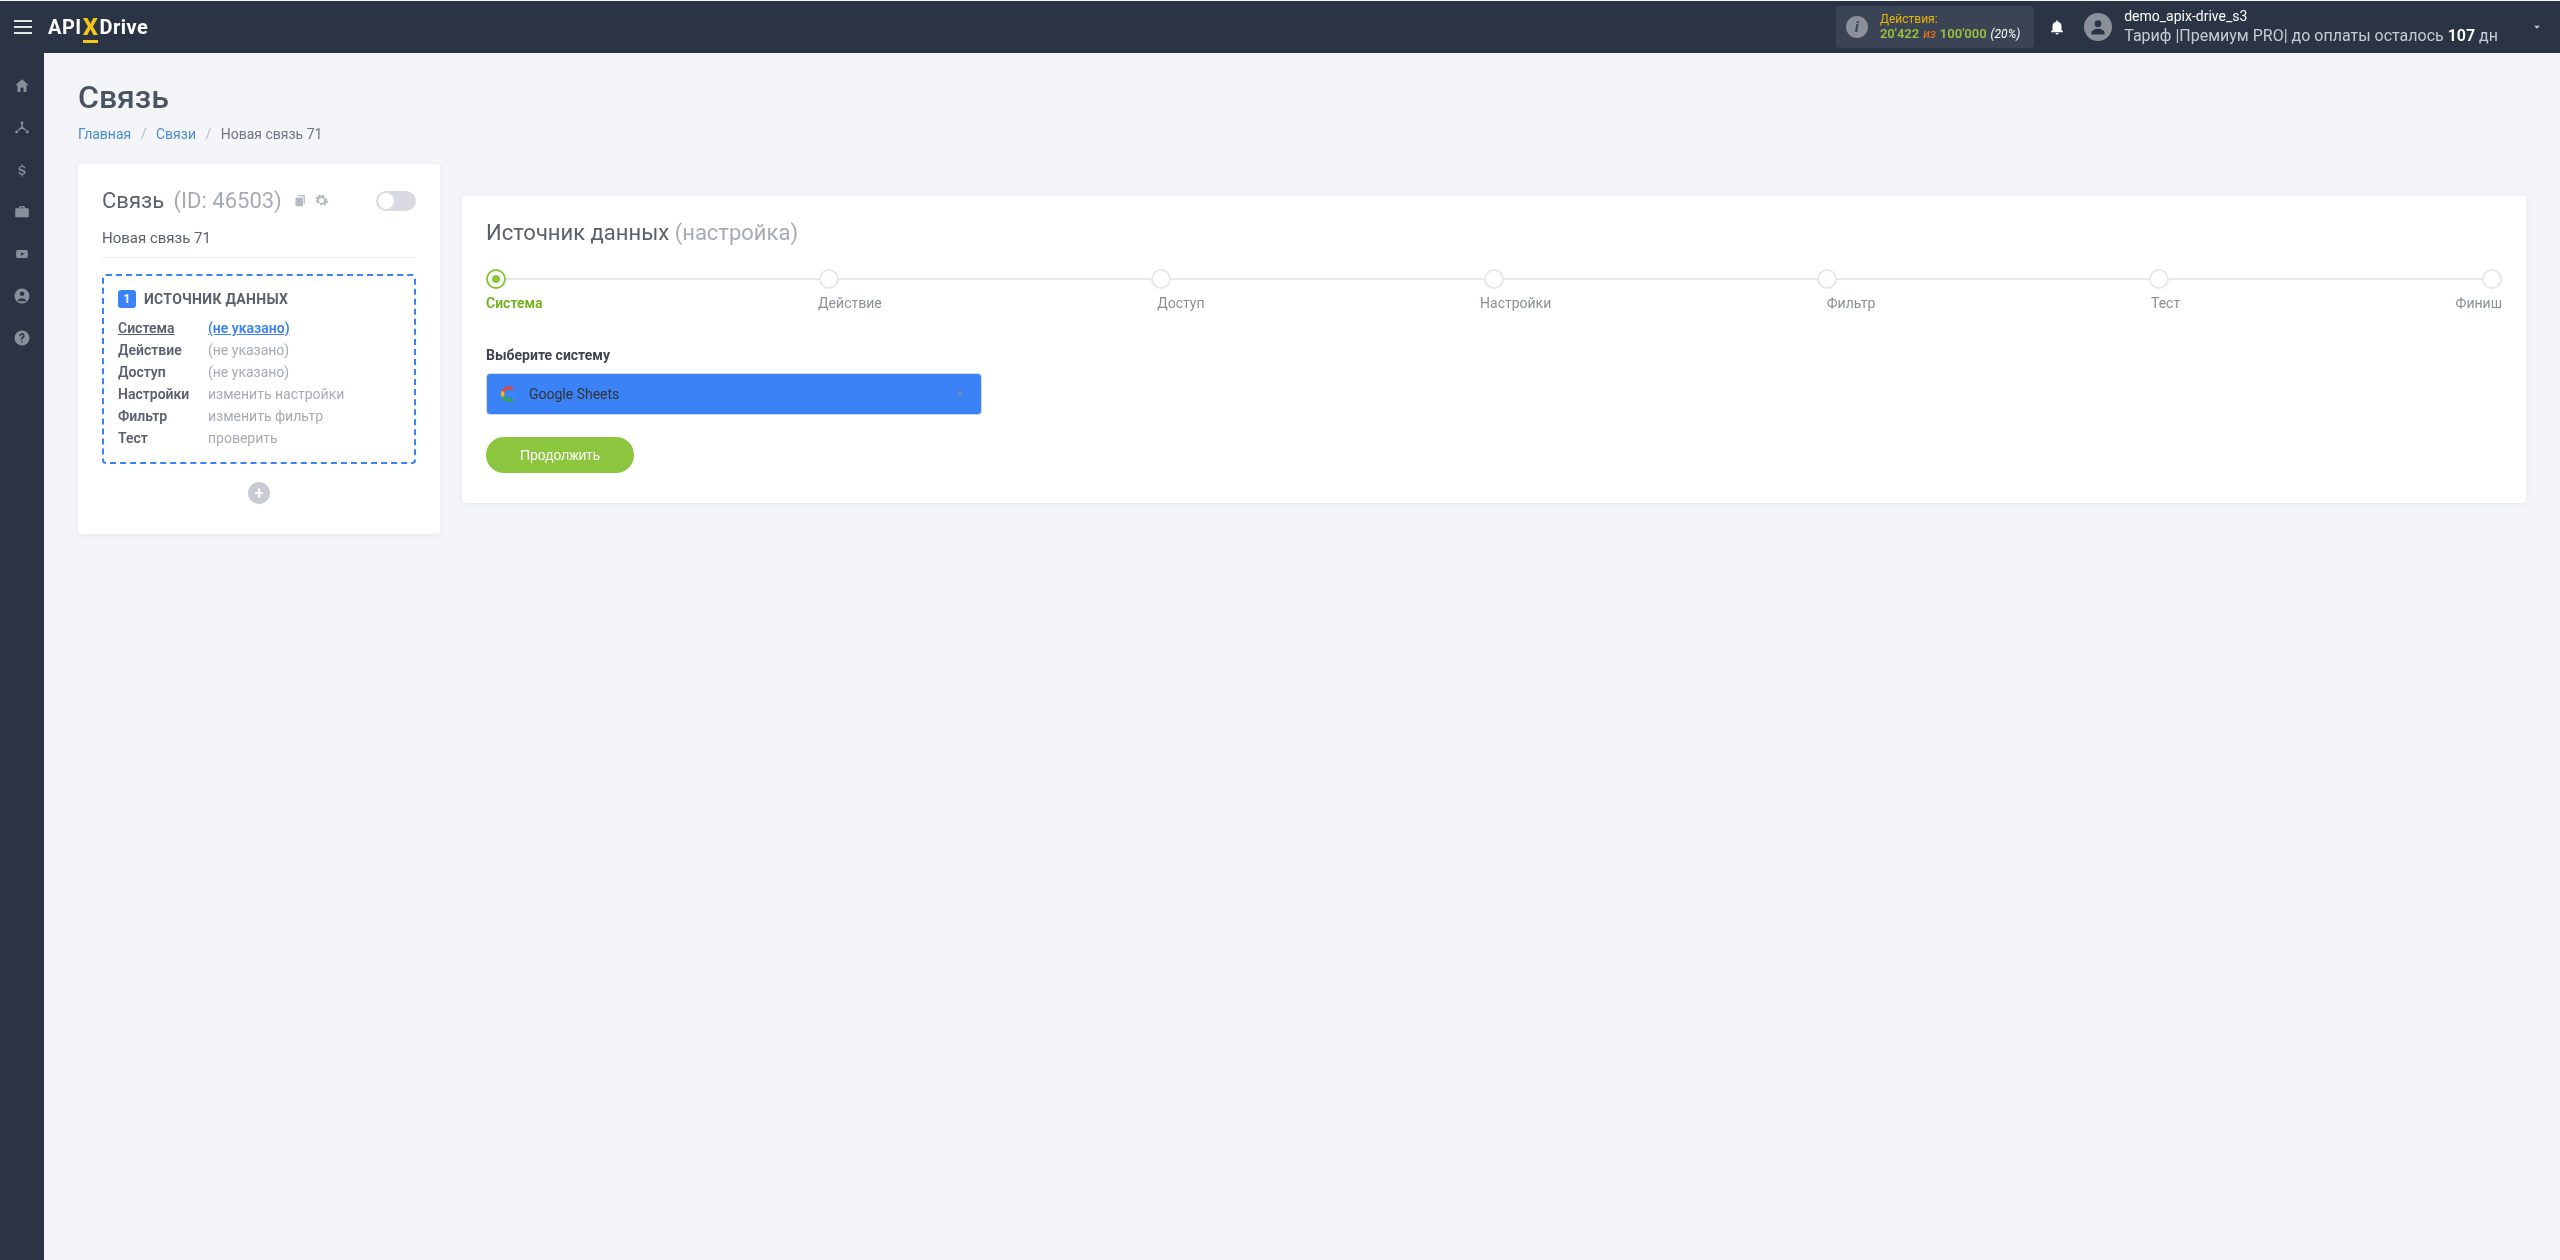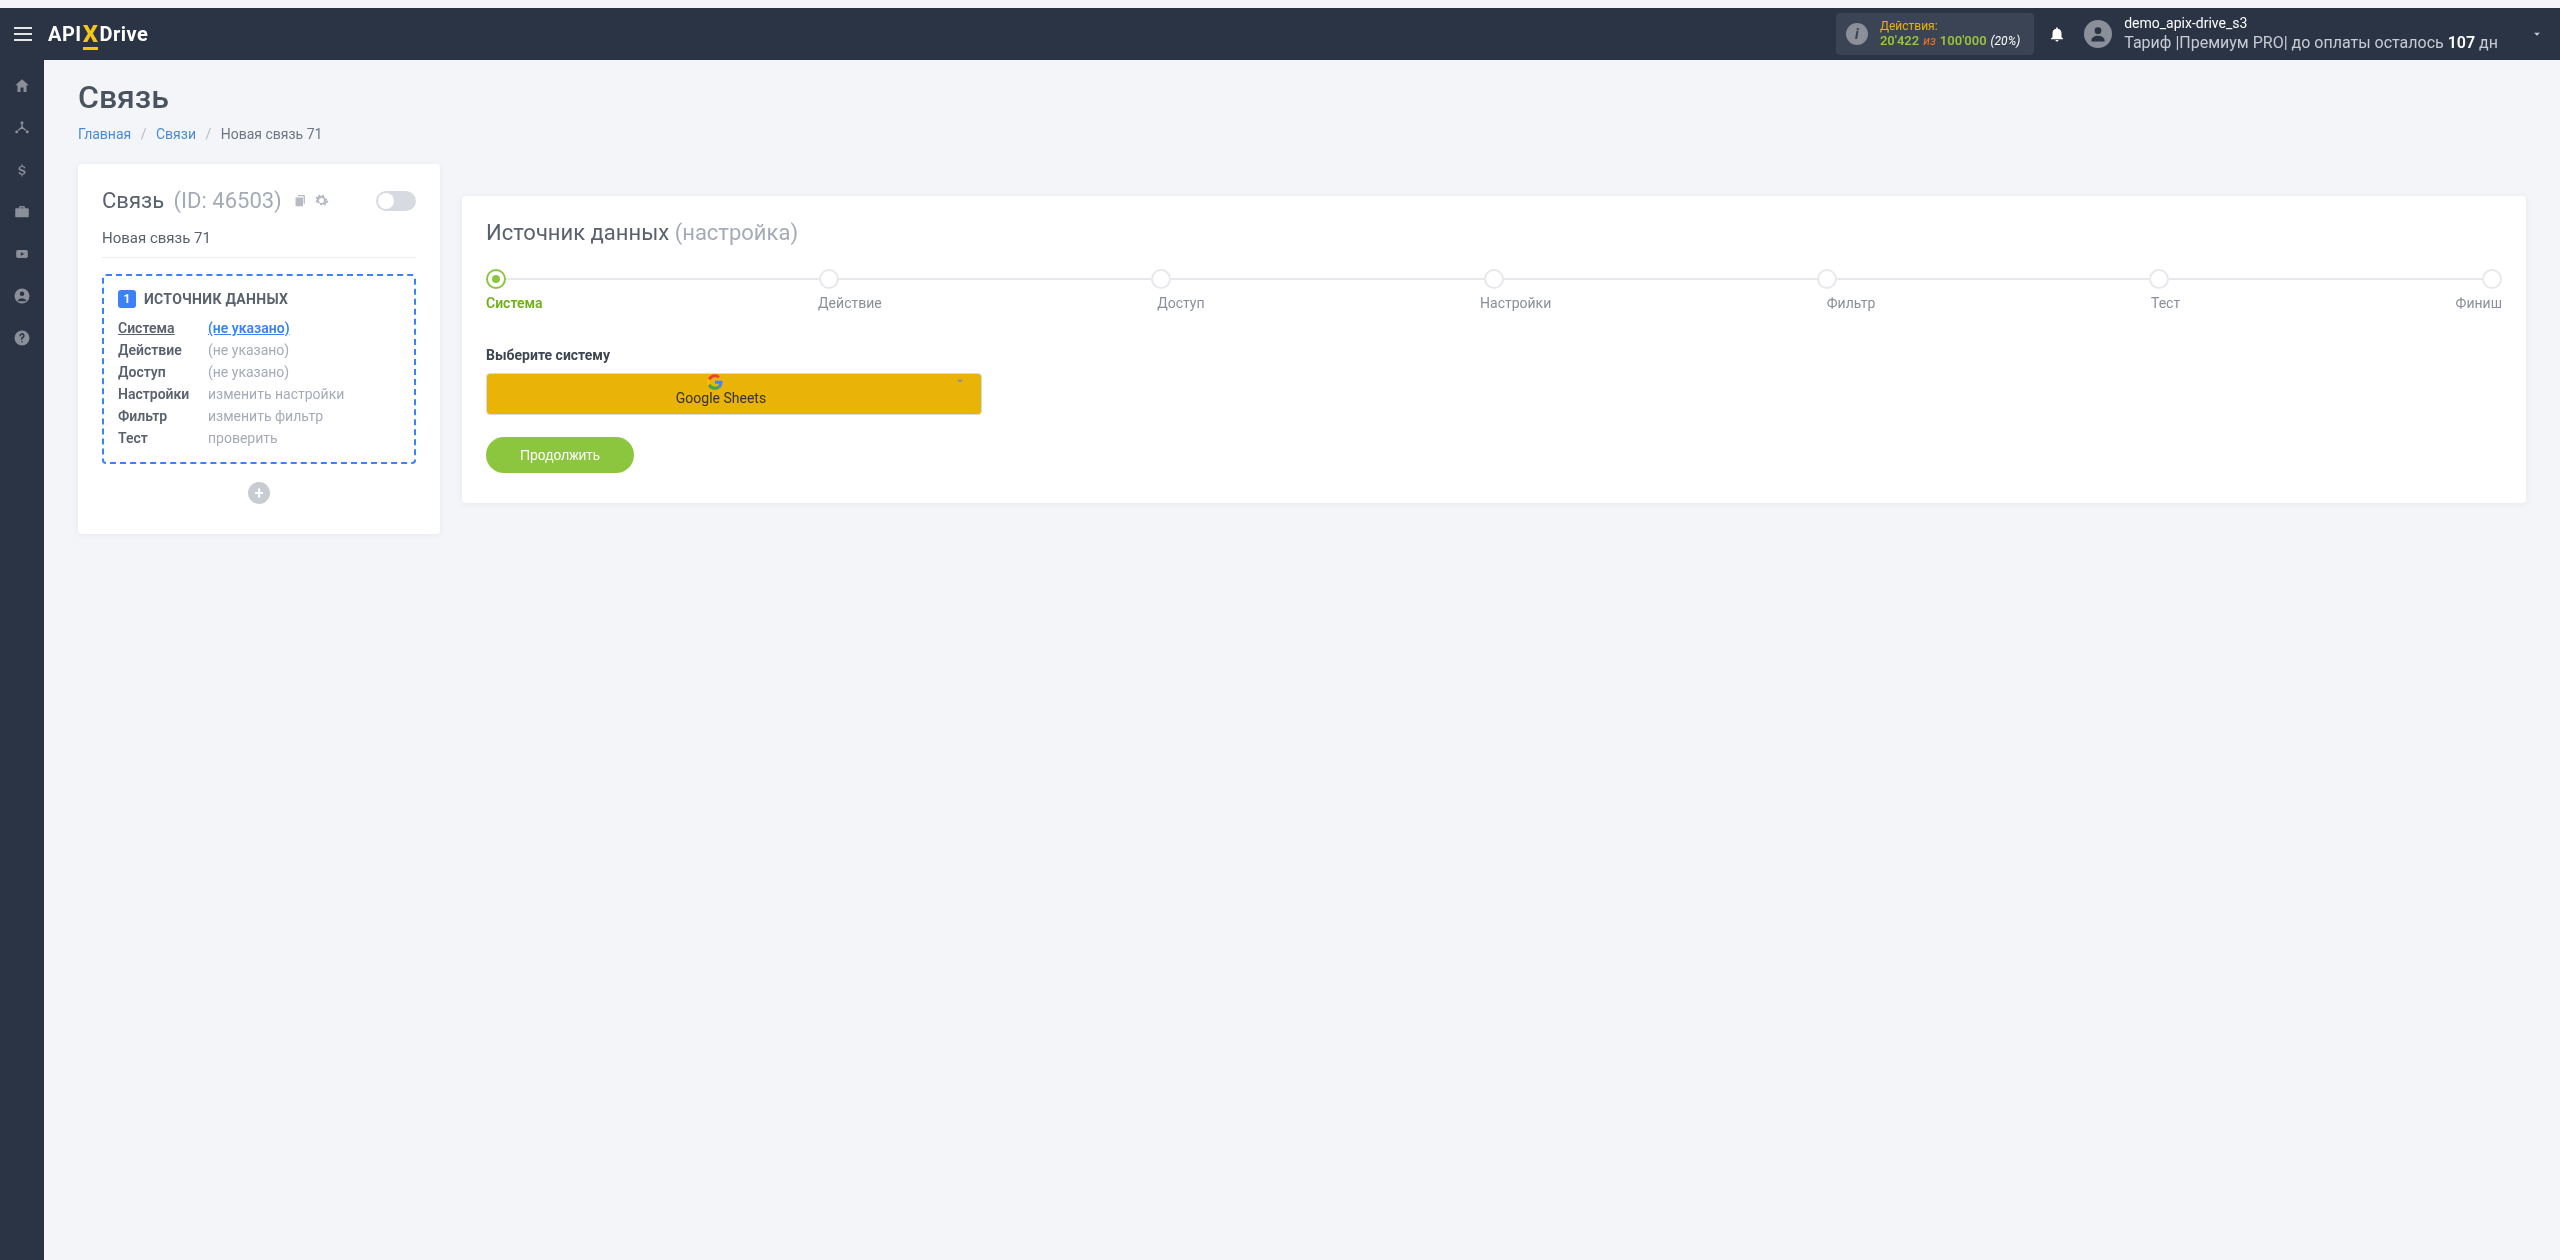--- a/index.html
+++ b/index.html
@@ -11,21 +11,21 @@
   }
 
   
   .topbar {
     height: 52px;
     background: #2a3444;
     display: flex;
     align-items: center;
     color: #e0e0e0;
     position: fixed;
-    top: 8px; left: 0; right: 0;
+    top: 1px; left: 0; right: 0;
     z-index: 100;
   }
   .topbar-left {
     display: flex;
     align-items: center;
     padding-left: 14px;
     gap: 16px;
   }
   .hamburger {
     display: flex; flex-direction: column; gap: 4px;
@@ -198,23 +198,22 @@
   .step-labels span:first-child { color:#6fb118; font-weight:600; }
 
   .select-label { font-size:14px; font-weight:700; color:#3e4552; margin-bottom:10px; }
   .select-box {
     width:496px; max-width:100%;
     border:1px solid #d7dbe1; border-radius:4px;
     height:42px;
     display:flex; align-items:center;
     padding:0 40px 0 14px;
     position:relative;
-    background:#eab308; cursor:pointer;
+    background:#3b82f6; cursor:pointer;
     margin-bottom:22px;
-    flex-direction:column;
   }
   .select-box .chev { position:absolute; right:14px; color:#8a8f99; }
   .g-icon { margin-right:12px; display:flex; }
   .continue-btn {
     background:#8cc63f; color:#fff; border:none;
     border-radius:18px; height:36px; padding:0 34px;
     font-size:14px; cursor:pointer;
   }
 
   svg { display:block; }

